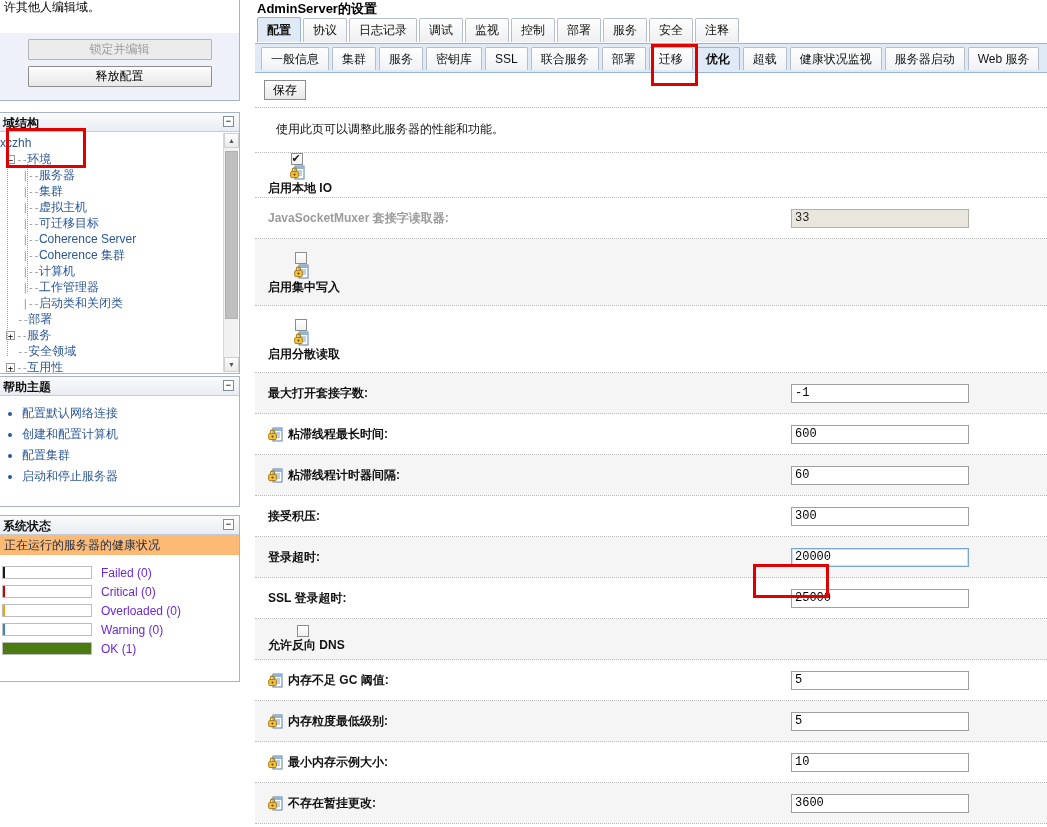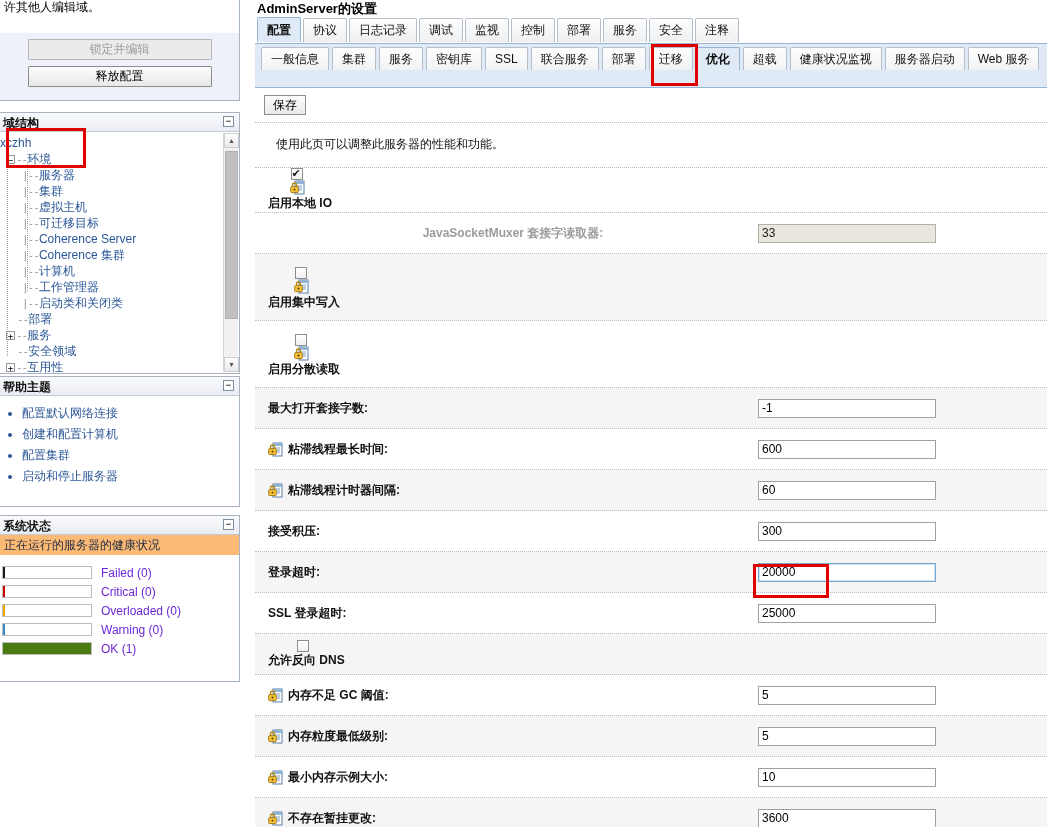--- a/index.html
+++ b/index.html
@@ -190,21 +190,21 @@
   .tab1.active {
     background: #dfeaf6;
     border-color: #94b6d2;
     font-weight: bold;
     height: 25px; line-height: 24px;
   }
 
   
   .tabs2 {
     position: relative;
-    height: 44px;
+    height: 29px;
     background: #dfeaf6;
     border-bottom: 1px solid #94b6d2;
     padding: 3px 0 0 6px;
     white-space: nowrap;
     font-size: 0;
   }
   .tab2 {
     display: inline-block;
     height: 23px; line-height: 22px;
     padding: 0 9px;
@@ -248,21 +248,21 @@
     border-bottom: 1px dotted #bcbcbc;
     padding-left: 13px;
   }
   .frow.alt { background: #f5f5f5; }
   .frow.tall { min-height: 67px; align-items: flex-start; padding-top: 13px; }
   .flabel {
     width: 490px; flex: 0 0 auto;
     font-size: 12px; font-weight: bold; color: #111;
     display: flex; align-items: center;
   }
-  .flabel.dim { color: #9b9b9b; font-weight: bold; justify-content: center; }
+  .flabel.dim { color: #9b9b9b; font-weight: bold; }
   .fcheckline { display: flex; align-items: center; font-weight: bold; font-size: 12px; flex-direction: column; }
 
   .cb {
     width: 12px; height: 12px;
     border: 1px solid #8d8d8d;
     background: linear-gradient(#ffffff,#f0f0f0);
     display: inline-block;
     margin-right: 7px;
     position: relative;
     flex: 0 0 auto;
@@ -275,25 +275,26 @@
   }
 
   
   .lockicon { width: 15px; height: 15px; margin-right: 5px; flex: 0 0 auto; display:inline-block; }
 
   .finput {
     height: 19px;
     width: 178px;
     border: 1px solid #a0a0a0;
     background: #fff;
-    font-family: Liberation Sans, sans-serif;
+    font-family: Liberation Mono, monospace;
     font-size: 12px;
     padding: 0 3px;
     color: #000;
     outline: none;
+    margin-left: 33px;
   }
   .finput.disabled { background: #e8e6dd; border-color: #b2b0a8; color: #222; }
   .finput.focused { border: 1px solid #7aa7cf; box-shadow: 0 0 0 1px #cfe0f0 inset; }
 
   .fval-wrap { position: relative; }
 
   
   .annot {
     position: absolute;
     border: 3px solid #e00000;

